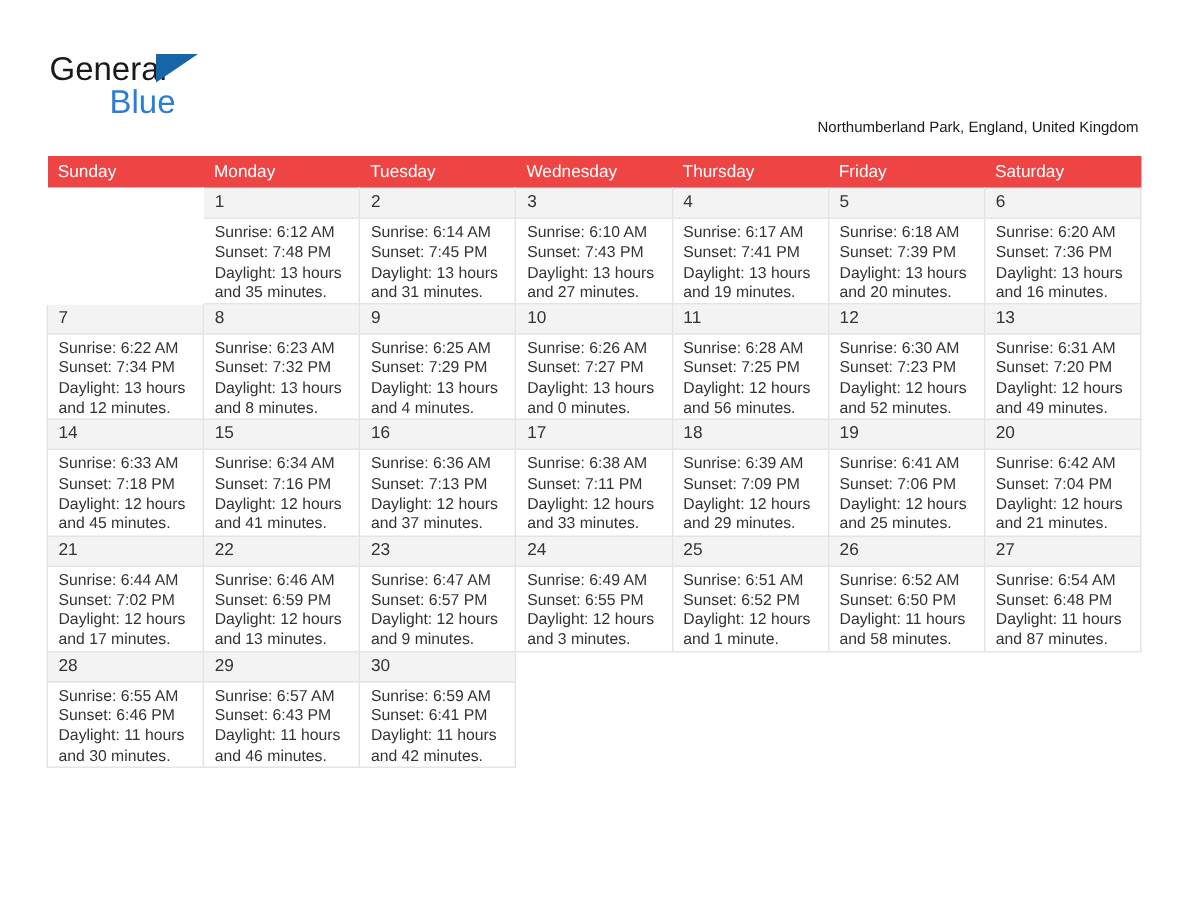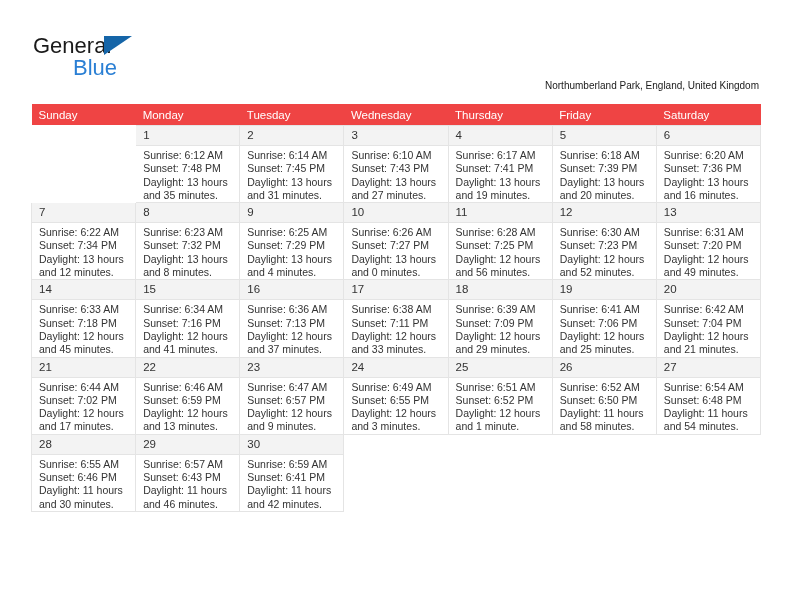--- a/index.html
+++ b/index.html
@@ -406,21 +406,21 @@
               <div>Daylight: 11 hours</div>
               <div>and 58 minutes.</div>
             </div>
           </td>
           <td>
             <span class="daynum">27</span>
             <div class="details">
               <div>Sunrise: 6:54 AM</div>
               <div>Sunset: 6:48 PM</div>
               <div>Daylight: 11 hours</div>
-              <div>and 54 minutes.</div>
+              <div>and 87 minutes.</div>
             </div>
           </td>
         </tr>
         <tr>
           <td>
             <span class="daynum">28</span>
             <div class="details">
               <div>Sunrise: 6:55 AM</div>
               <div>Sunset: 6:46 PM</div>
               <div>Daylight: 11 hours</div>

